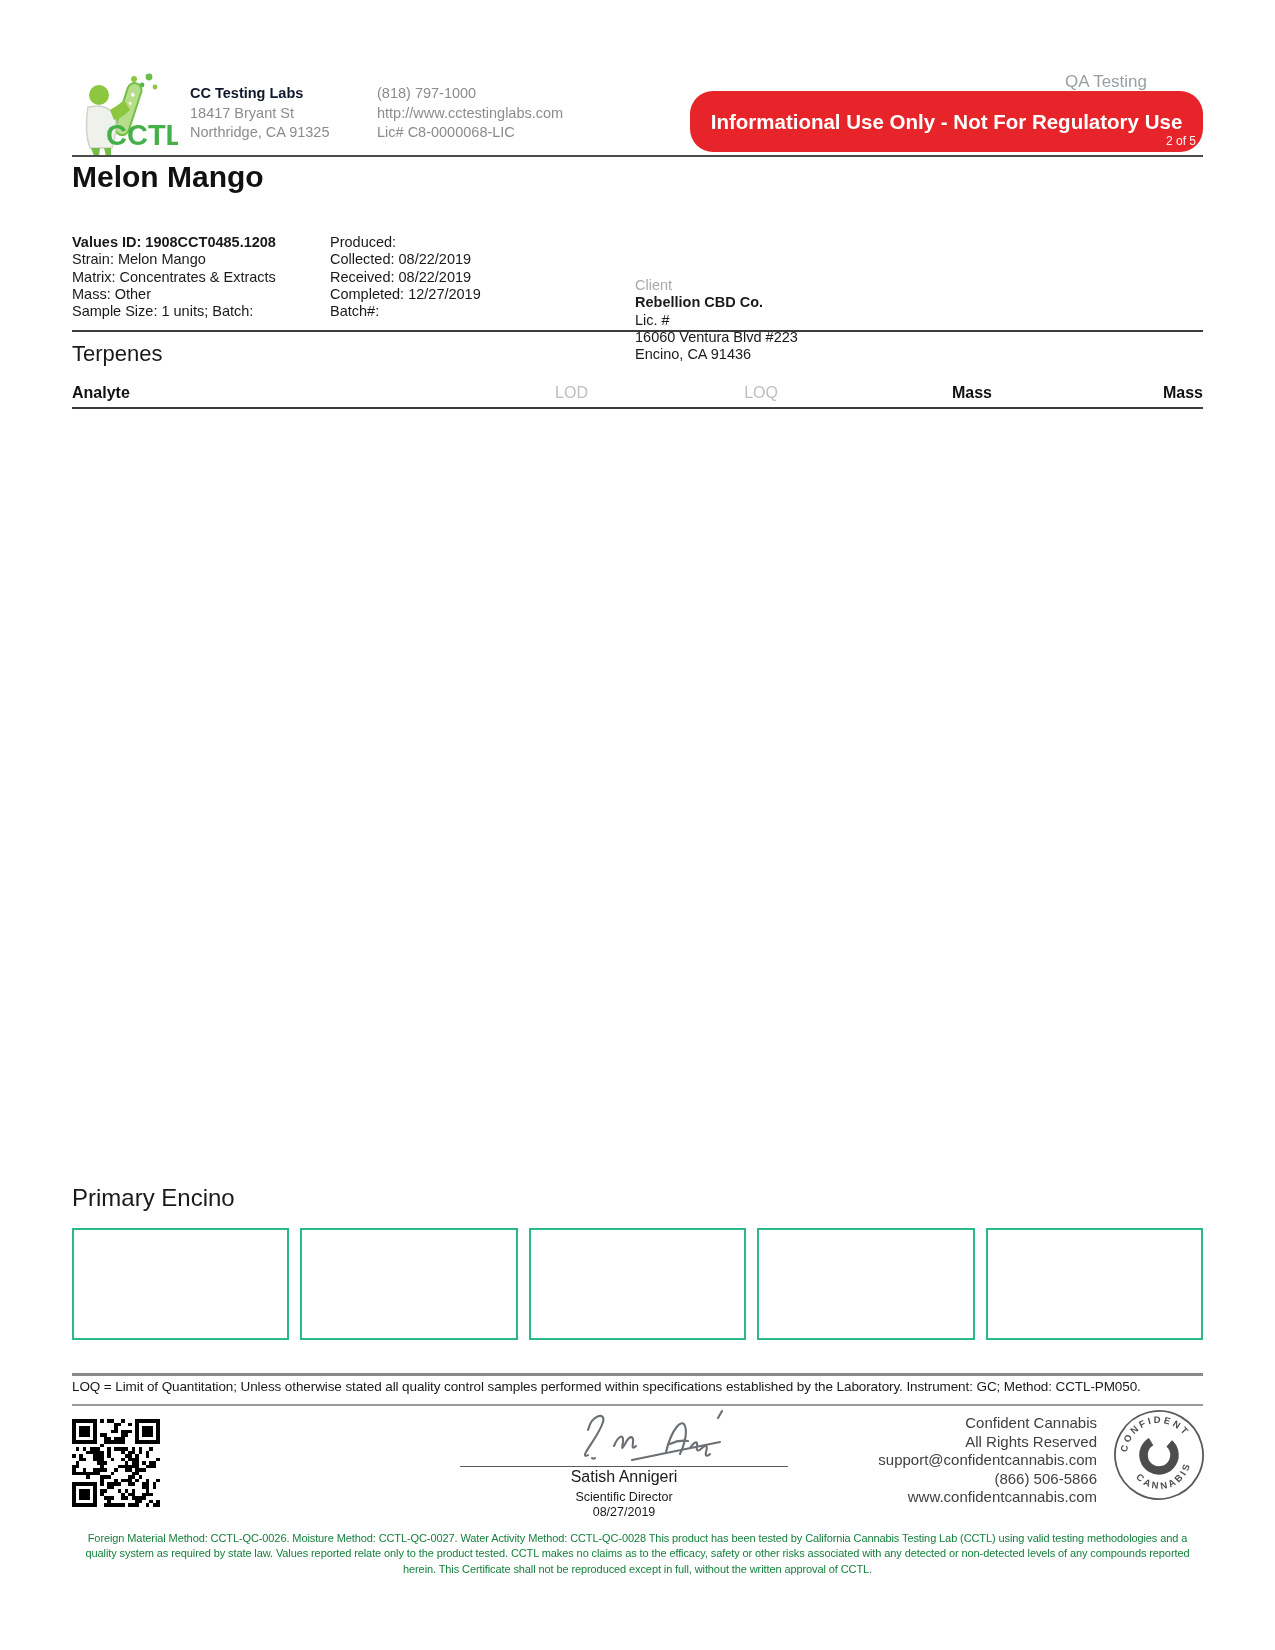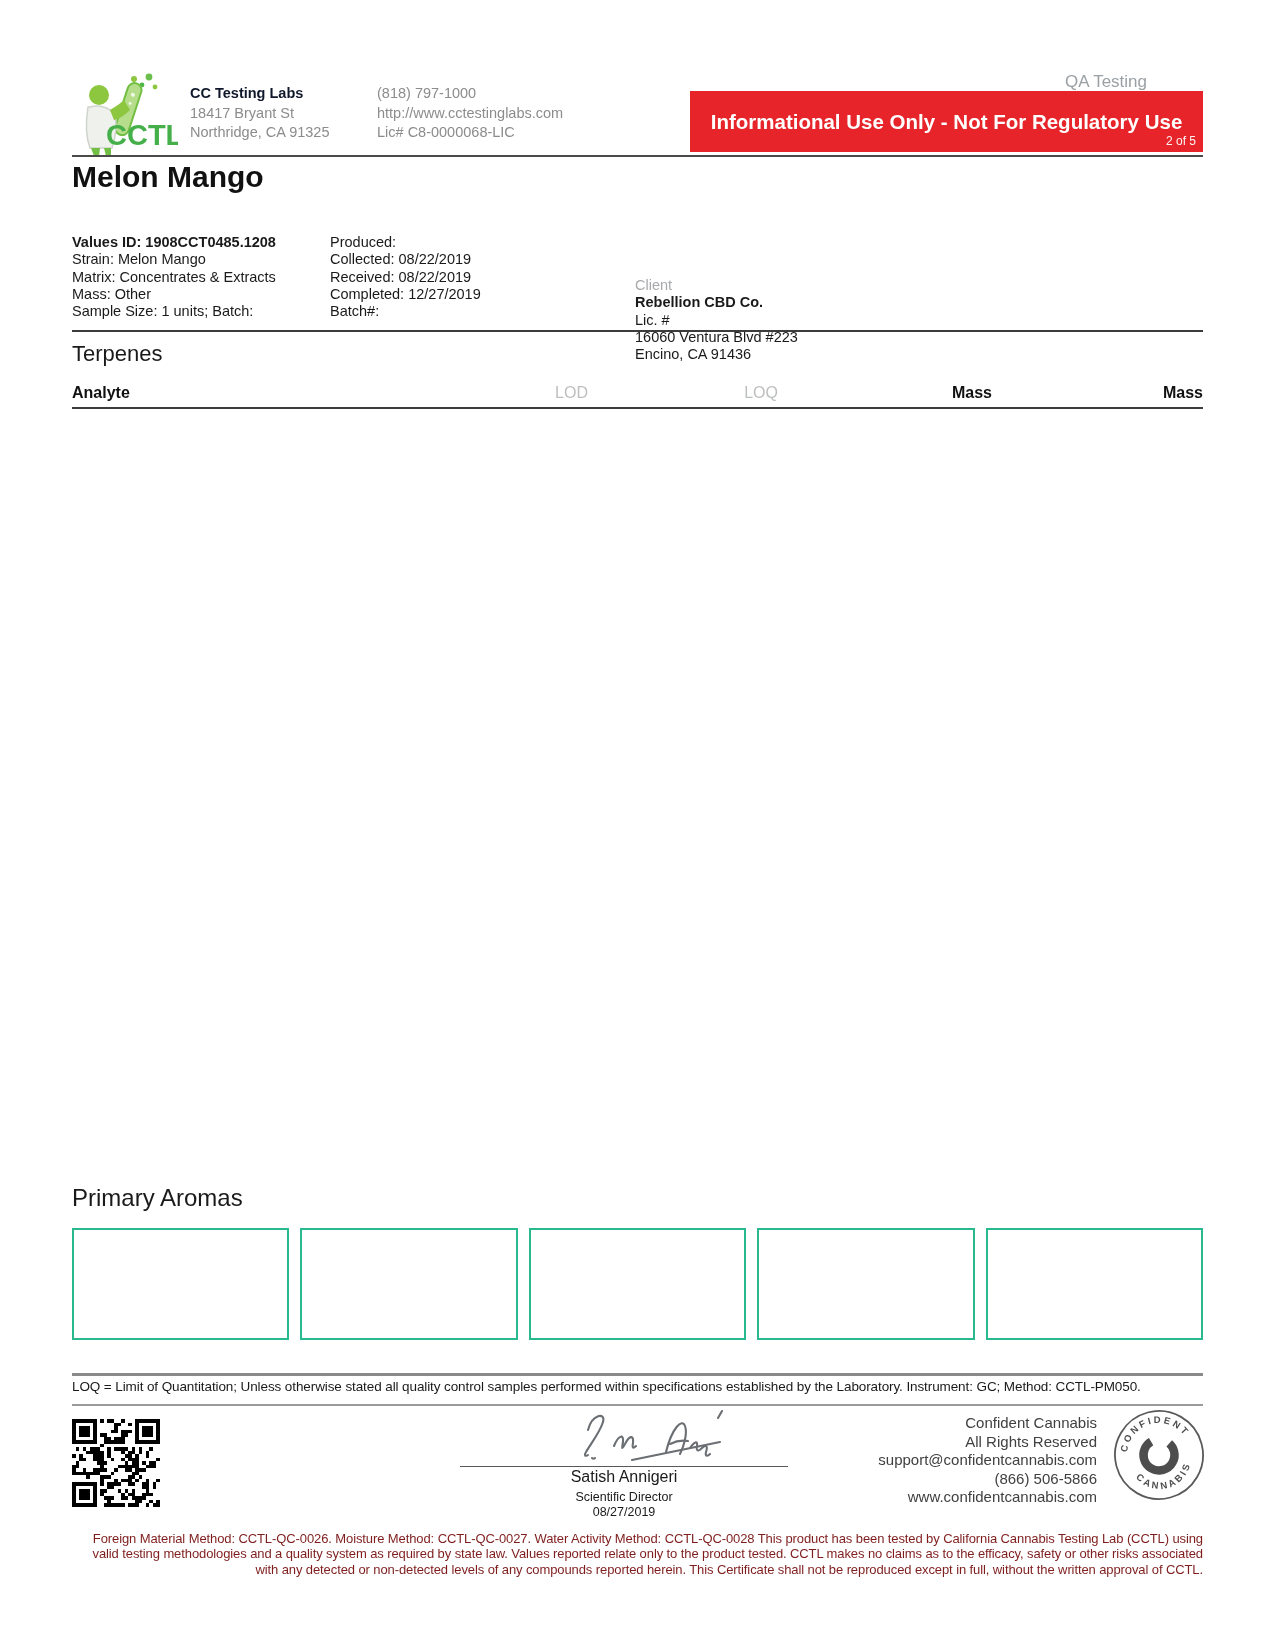--- a/index.html
+++ b/index.html
@@ -58,21 +58,21 @@
   
   .sig-block{left:460px;top:1408px;width:328px;height:110px;text-align:center;font-size:12.5px;line-height:14.5px;}
   .sig-line{position:absolute;left:0;right:0;top:58px;border-top:1.5px solid #58595b;}
   .sig-svg{position:absolute;left:110px;top:0px;}
   .sig-name{position:absolute;top:62px;left:0;right:0;font-size:16px;}
   .sig-title{position:absolute;top:82px;left:0;right:0;}
   .sig-date{position:absolute;top:97px;left:0;right:0;}
 
   .company-block{left:757px;top:1414px;width:340px;text-align:right;font-size:15px;line-height:18.6px;color:#404040;}
 
-  .disclaimer{left:72px;top:1531px;width:1131px;font-size:13px;line-height:15.3px;letter-spacing:-0.1px;color:#7f1d1d;text-align:right;}
+  .disclaimer{left:72px;top:1531px;width:1131px;font-size:11px;line-height:15.3px;letter-spacing:-0.1px;color:#15803d;text-align:center;}
 </style>
 </head>
 <body>
 
 <div class="page">
 
   <div class="abs" style="left:78px;top:70px;width:100px;height:88px;">
     <svg width="100" height="88" viewBox="0 0 100 88">
 
       <circle cx="56" cy="9" r="3" fill="#8dc63f"></circle>
@@ -104,21 +104,21 @@
   </div>
 
   <div class="abs contact-info">
     <div>(818) 797-1000</div>
     <div>http://www.cctestinglabs.com</div>
     <div>Lic# C8-0000068-LIC</div>
   </div>
 
   <div class="abs qa-label">QA Testing</div>
 
-  <div class="abs banner" style="background:#e62429;">
+  <div class="abs banner" style="background:#e62429;border-radius:23px;">
     <span>Informational Use Only - Not For Regulatory Use</span>
     <span class="page-indicator">2 of 5</span>
   </div>
 
   <div class="hr" style="top:155px;height:2px;"></div>
 
   <div class="abs title">Melon Mango</div>
 
   <div class="abs info-col col1">
     <div class="b">Values ID: 1908CCT0485.1208</div>
@@ -151,21 +151,21 @@
   <div class="th th-analyte">Analyte</div>
   <div class="th right th-lod">LOD</div>
   <div class="th right th-loq">LOQ</div>
   <div class="th right th-mass1">Mass</div>
   <div class="th right th-mass2">Mass</div>
 
   <div class="hr" style="top:407px;height:1.5px;background:#3c3c3c;"></div>
 
   <div class="abs" style="left:72px;top:409px;width:1131px;height:770px;"></div>
 
-  <div class="abs section-title aromas-title">Primary Aromas</div>
+  <div class="abs section-title aromas-title">Primary Encino</div>
 
   <div class="abs aroma-boxes">
     <div class="aroma-box" style="border-color: rgb(42, 184, 143);"></div>
     <div class="aroma-box" style="border-color: rgb(42, 184, 143);"></div>
     <div class="aroma-box" style="border-color: rgb(42, 184, 143);"></div>
     <div class="aroma-box" style="border-color: rgb(42, 184, 143);"></div>
     <div class="aroma-box" style="border-color: rgb(42, 184, 143);"></div>
   </div>
 
   <div class="hr" style="top:1373px;height:2.5px;background:#8a8a8a;"></div>

